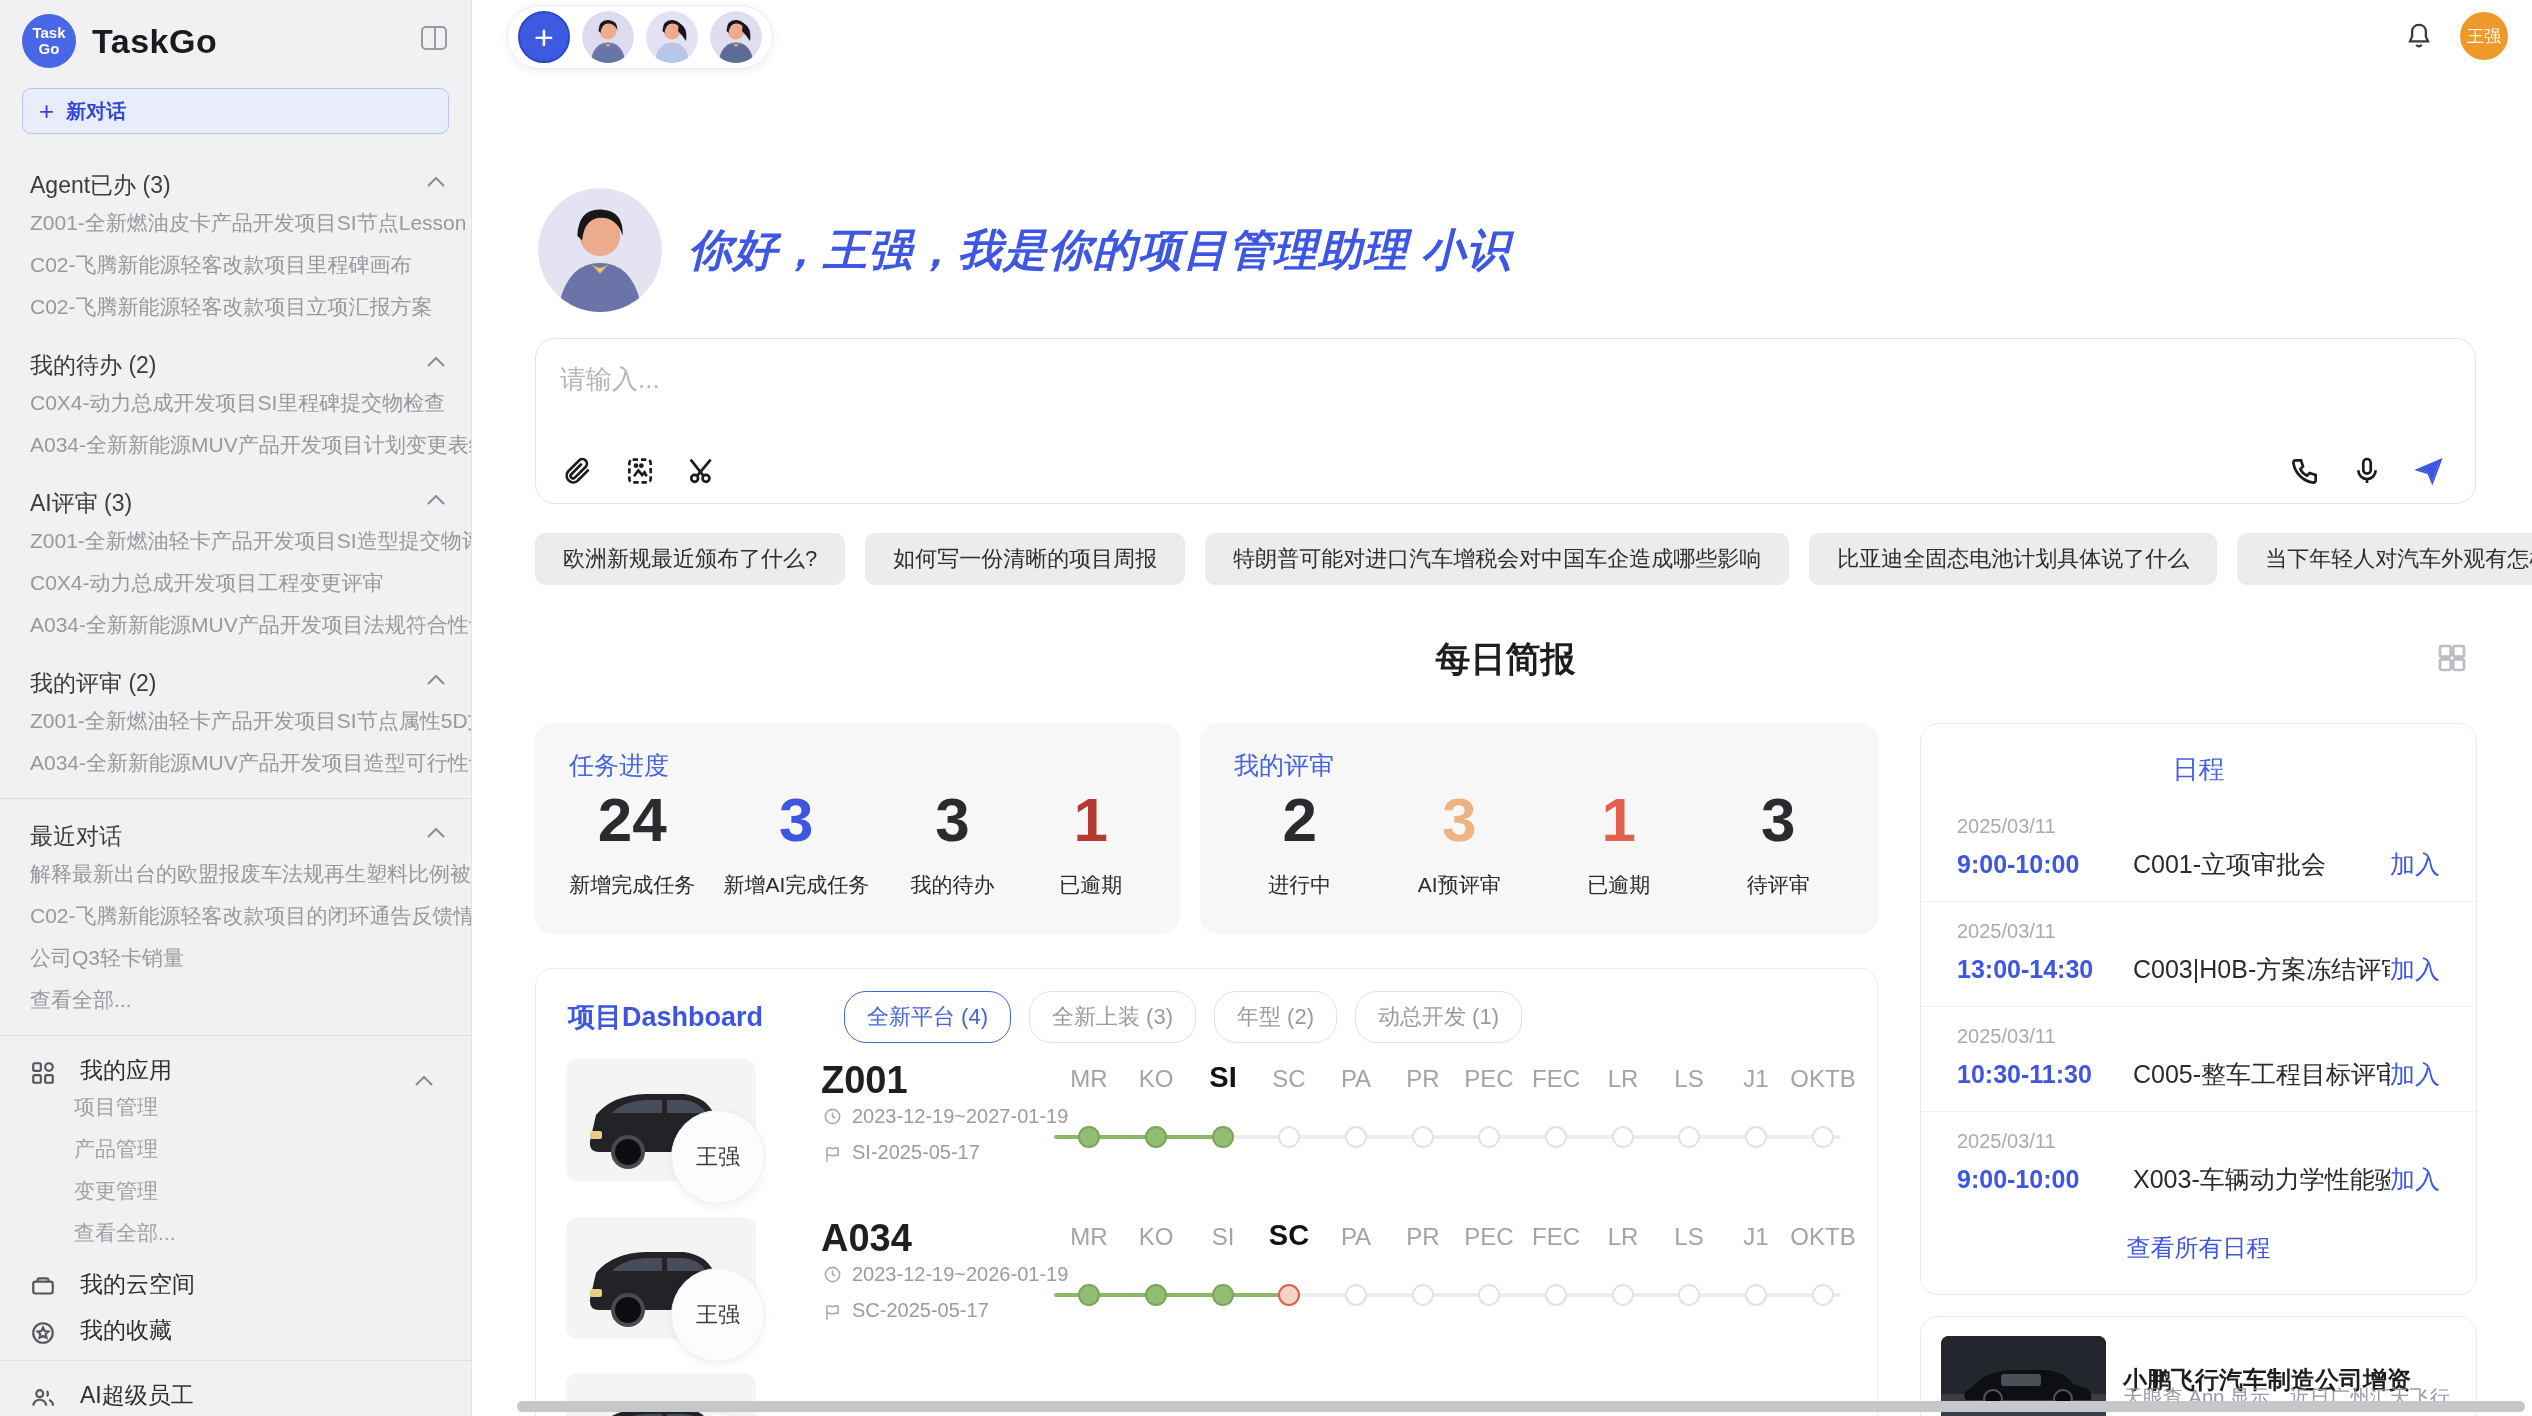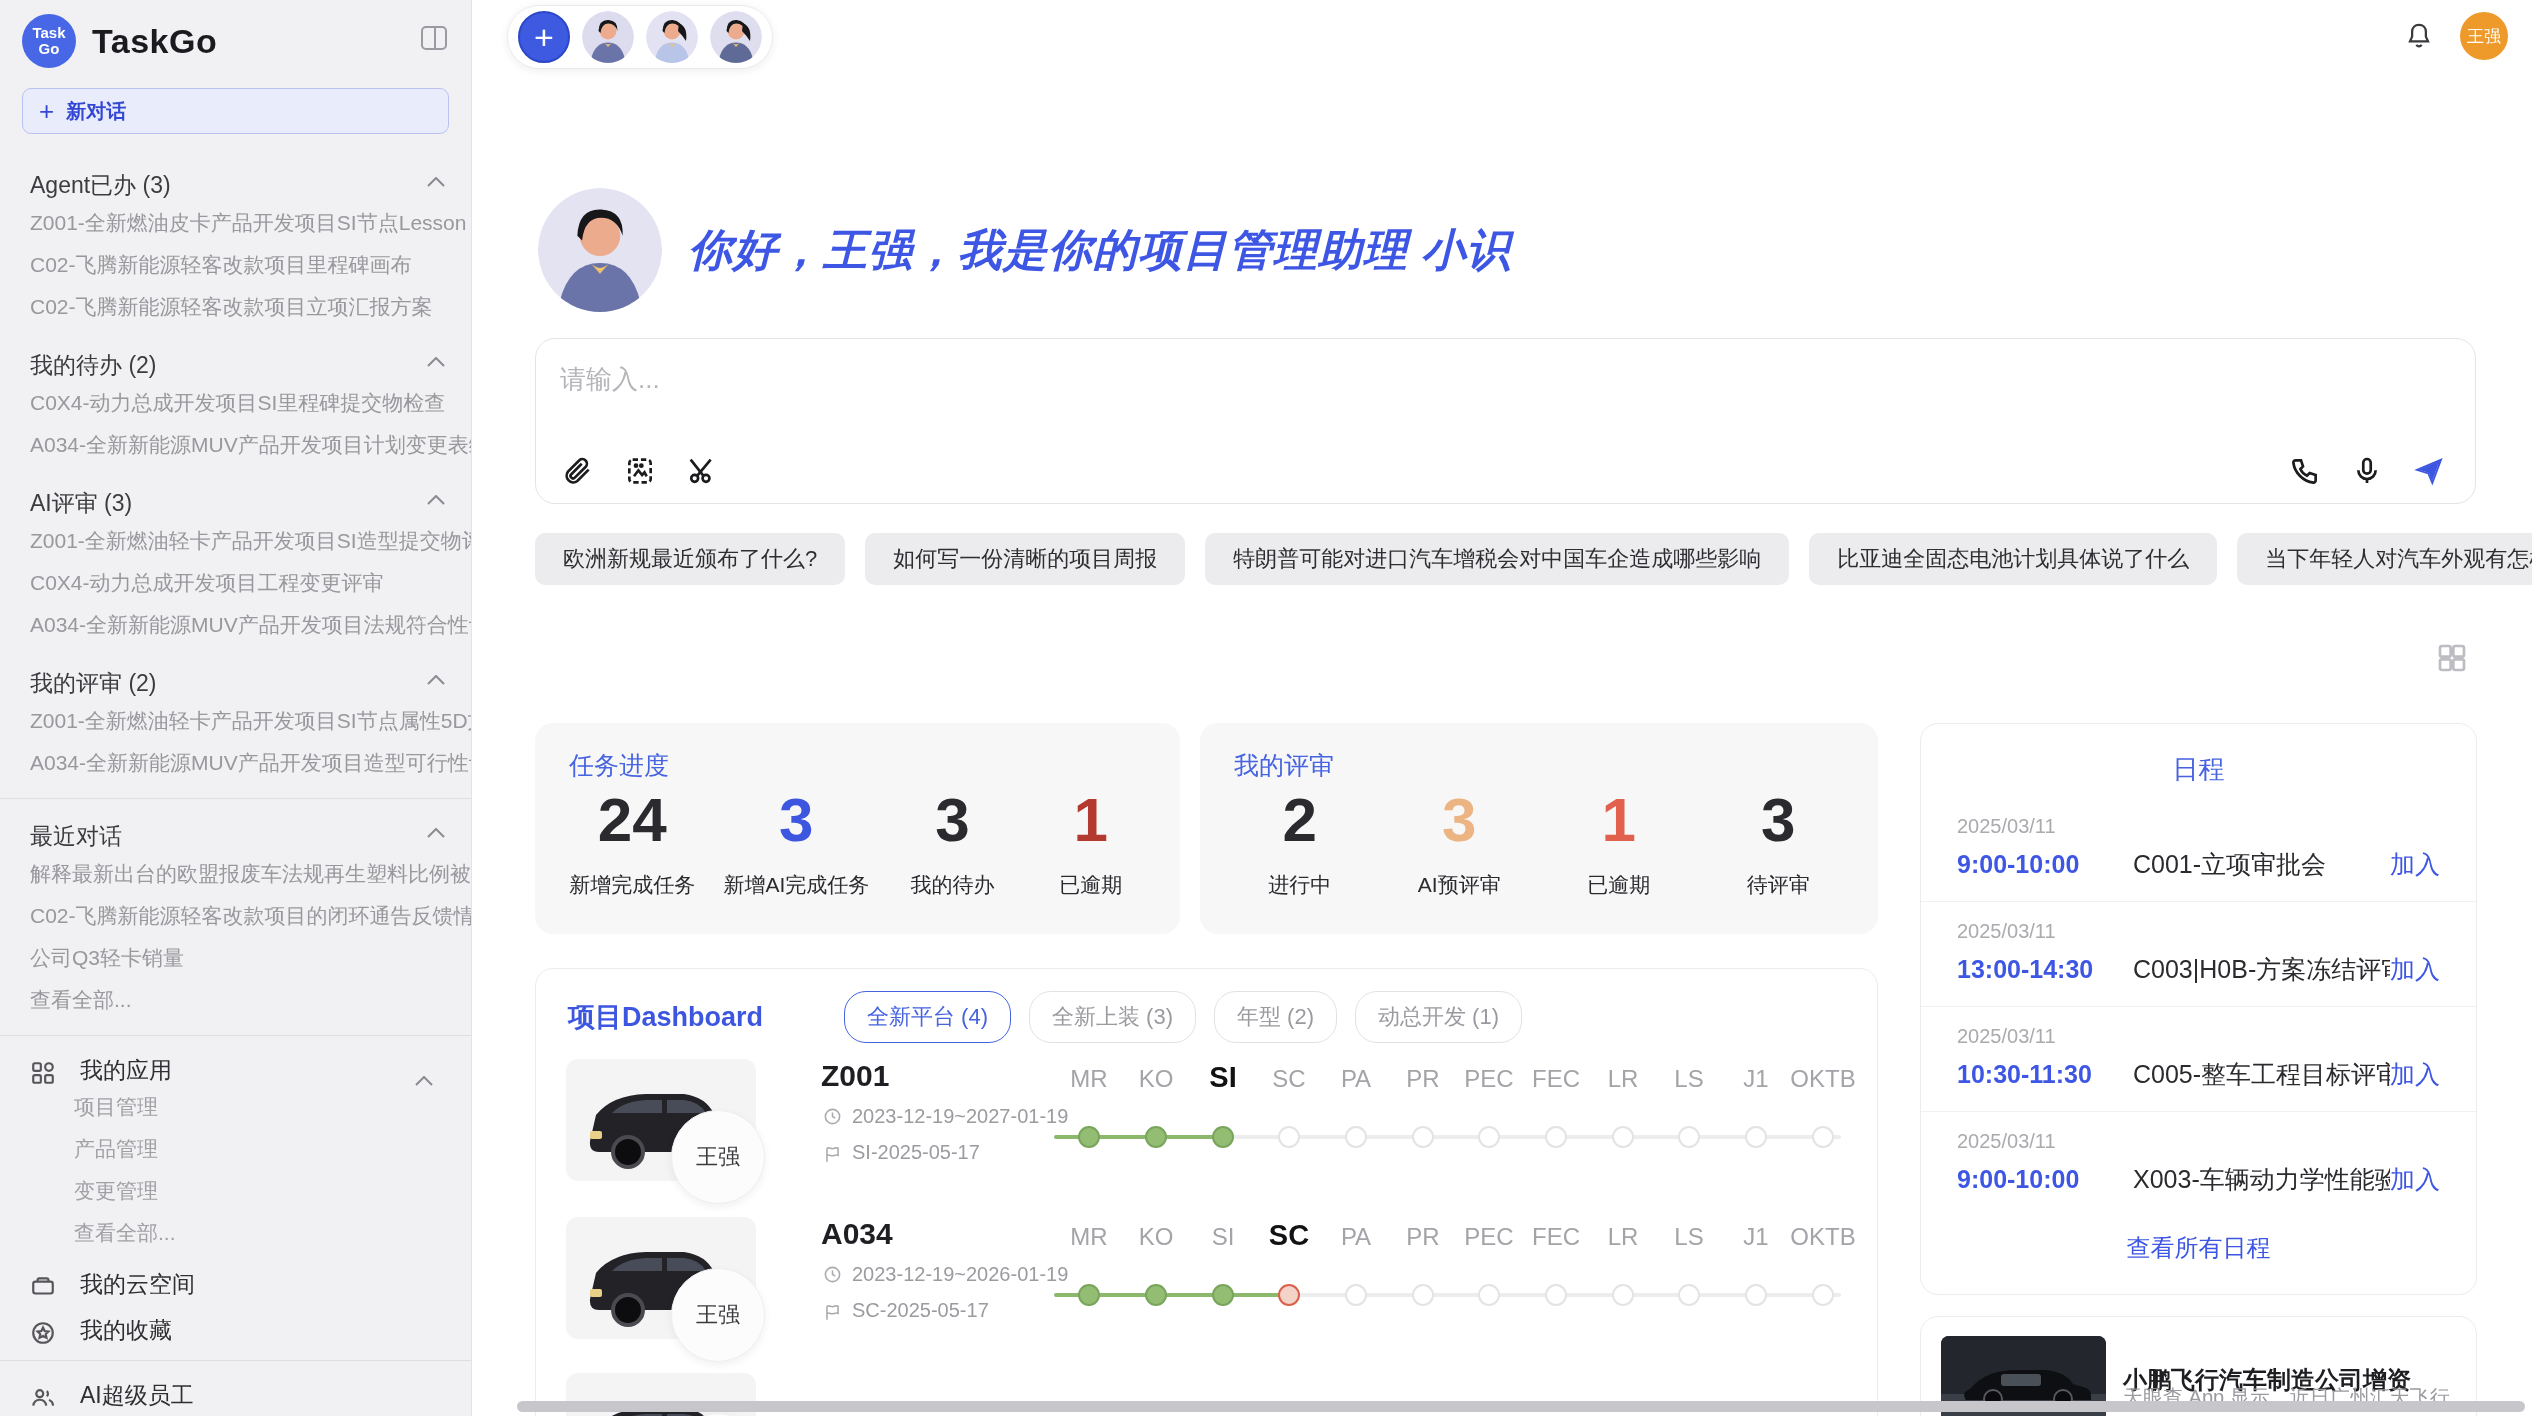--- a/index.html
+++ b/index.html
@@ -74,21 +74,21 @@
 
   .dash-card { position:absolute; left:63px; top:968px; width:1343px; height:470px; background:#fff; border:1px solid #ececef; border-radius:18px; overflow:hidden; }
   .dash-title { position:absolute; left:32px; top:30px; font-size:27px; color:#3d56e0; font-weight:600; cursor:pointer; }
   .dash-tabs { position:absolute; left:308px; top:22px; display:flex; gap:18px; }
   .dtab { height:52px; border-radius:22px; border:1.5px solid #e2e2e5; background:#fff; color:#9a9aa0; font-size:22px; display:flex; align-items:center; padding:0 22px; cursor:pointer; white-space:nowrap; }
   .dtab.active { border-color:#4663e0; color:#4663e0; }
   .proj-row { position:absolute; left:0; width:1343px; height:160px; }
   .proj-car { position:absolute; left:30px; top:0; width:190px; height:122px; border-radius:12px; background:#f4f4f5; overflow:hidden; }
   .proj-car svg { display:block; width:190px; height:122px; }
   .owner-badge { position:absolute; left:135px; top:51px; width:94px; height:94px; border-radius:50%; background:#fcfcfd; border:1px solid #efeff1; box-shadow:0 3px 8px rgba(0,0,0,0.06); display:flex; align-items:center; justify-content:center; font-size:22px; color:#3a3a3e; }
-  .proj-code { position:absolute; left:285px; top:0; font-size:30px; font-weight:700; color:#1f1f23; }
+  .proj-code { position:absolute; left:285px; top:0; font-size:38px; font-weight:700; color:#1f1f23; }
   .proj-line { position:absolute; left:287px; display:flex; align-items:center; gap:10px; font-size:20px; color:#9b9ba0; }
   .proj-line.dates { top:46px; }
   .proj-line.flag { top:82px;align-items:flex-end; }
   .proj-line svg { width:19px; height:19px; color:#aaaab0; }
   .ms-wrap { position:absolute; left:520px; top:0; width:800px; height:130px; }
   .ms-label { position:absolute; top:6px; transform:translateX(-50%); font-size:24px; color:#a3a3a8; white-space:nowrap; }
   .ms-label.current { font-size:29px; color:#121215; font-weight:700; top:2px; }
   .ms-line { position:absolute; height:4px; border-radius:2px; top:76px; background:#ededee; }
   .ms-line.green { background:#8cb86d; }
   .ms-dot { position:absolute; top:67px; transform:translateX(-50%); width:22px; height:22px; border-radius:50%; background:#fff; border:2px solid #e3e3e5; }
@@ -374,20 +374,21 @@
     </div>
 
     <div class="chips" id="chips">
         <div class="chip">欧洲新规最近颁布了什么?</div>
         <div class="chip">如何写一份清晰的项目周报</div>
         <div class="chip">特朗普可能对进口汽车增税会对中国车企造成哪些影响</div>
         <div class="chip">比亚迪全固态电池计划具体说了什么</div>
         <div class="chip">当下年轻人对汽车外观有怎样的喜好趋势</div>
       </div>
 
+    <div class="briefing-title">每日简报</div>
     <span class="layout-icon">
       <svg viewBox="0 0 24 24" fill="none" stroke="currentColor" stroke-width="2">
           <rect x="3" y="3" width="8" height="8" rx="1.5"></rect>
           <rect x="13" y="3" width="8" height="8" rx="1.5"></rect>
           <rect x="3" y="13" width="8" height="8" rx="1.5"></rect>
           <rect x="13" y="13" width="8" height="8" rx="1.5"></rect>
         </svg>
     </span>
 
     <div class="stat-card c1">

